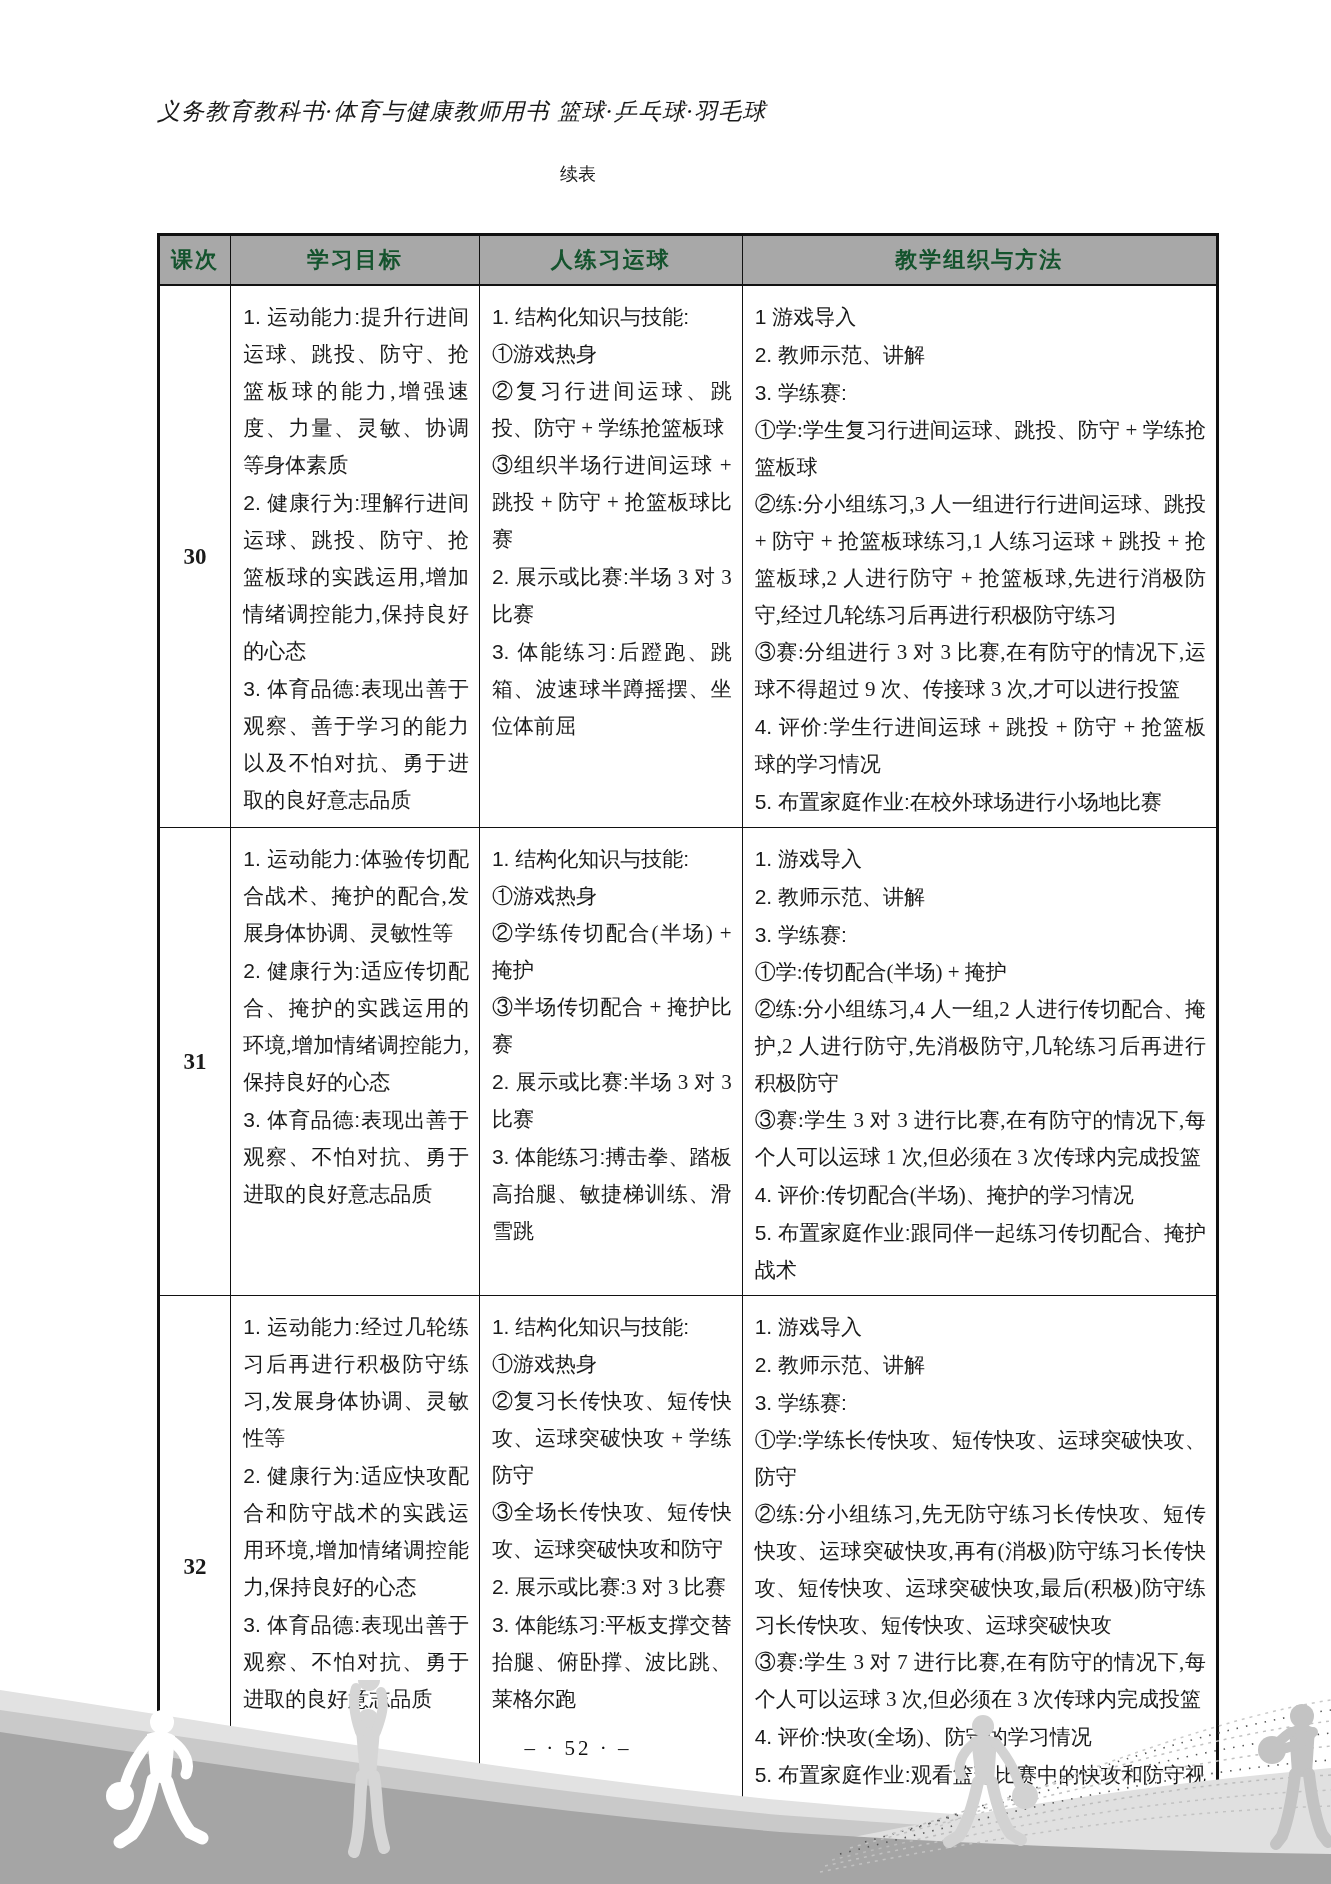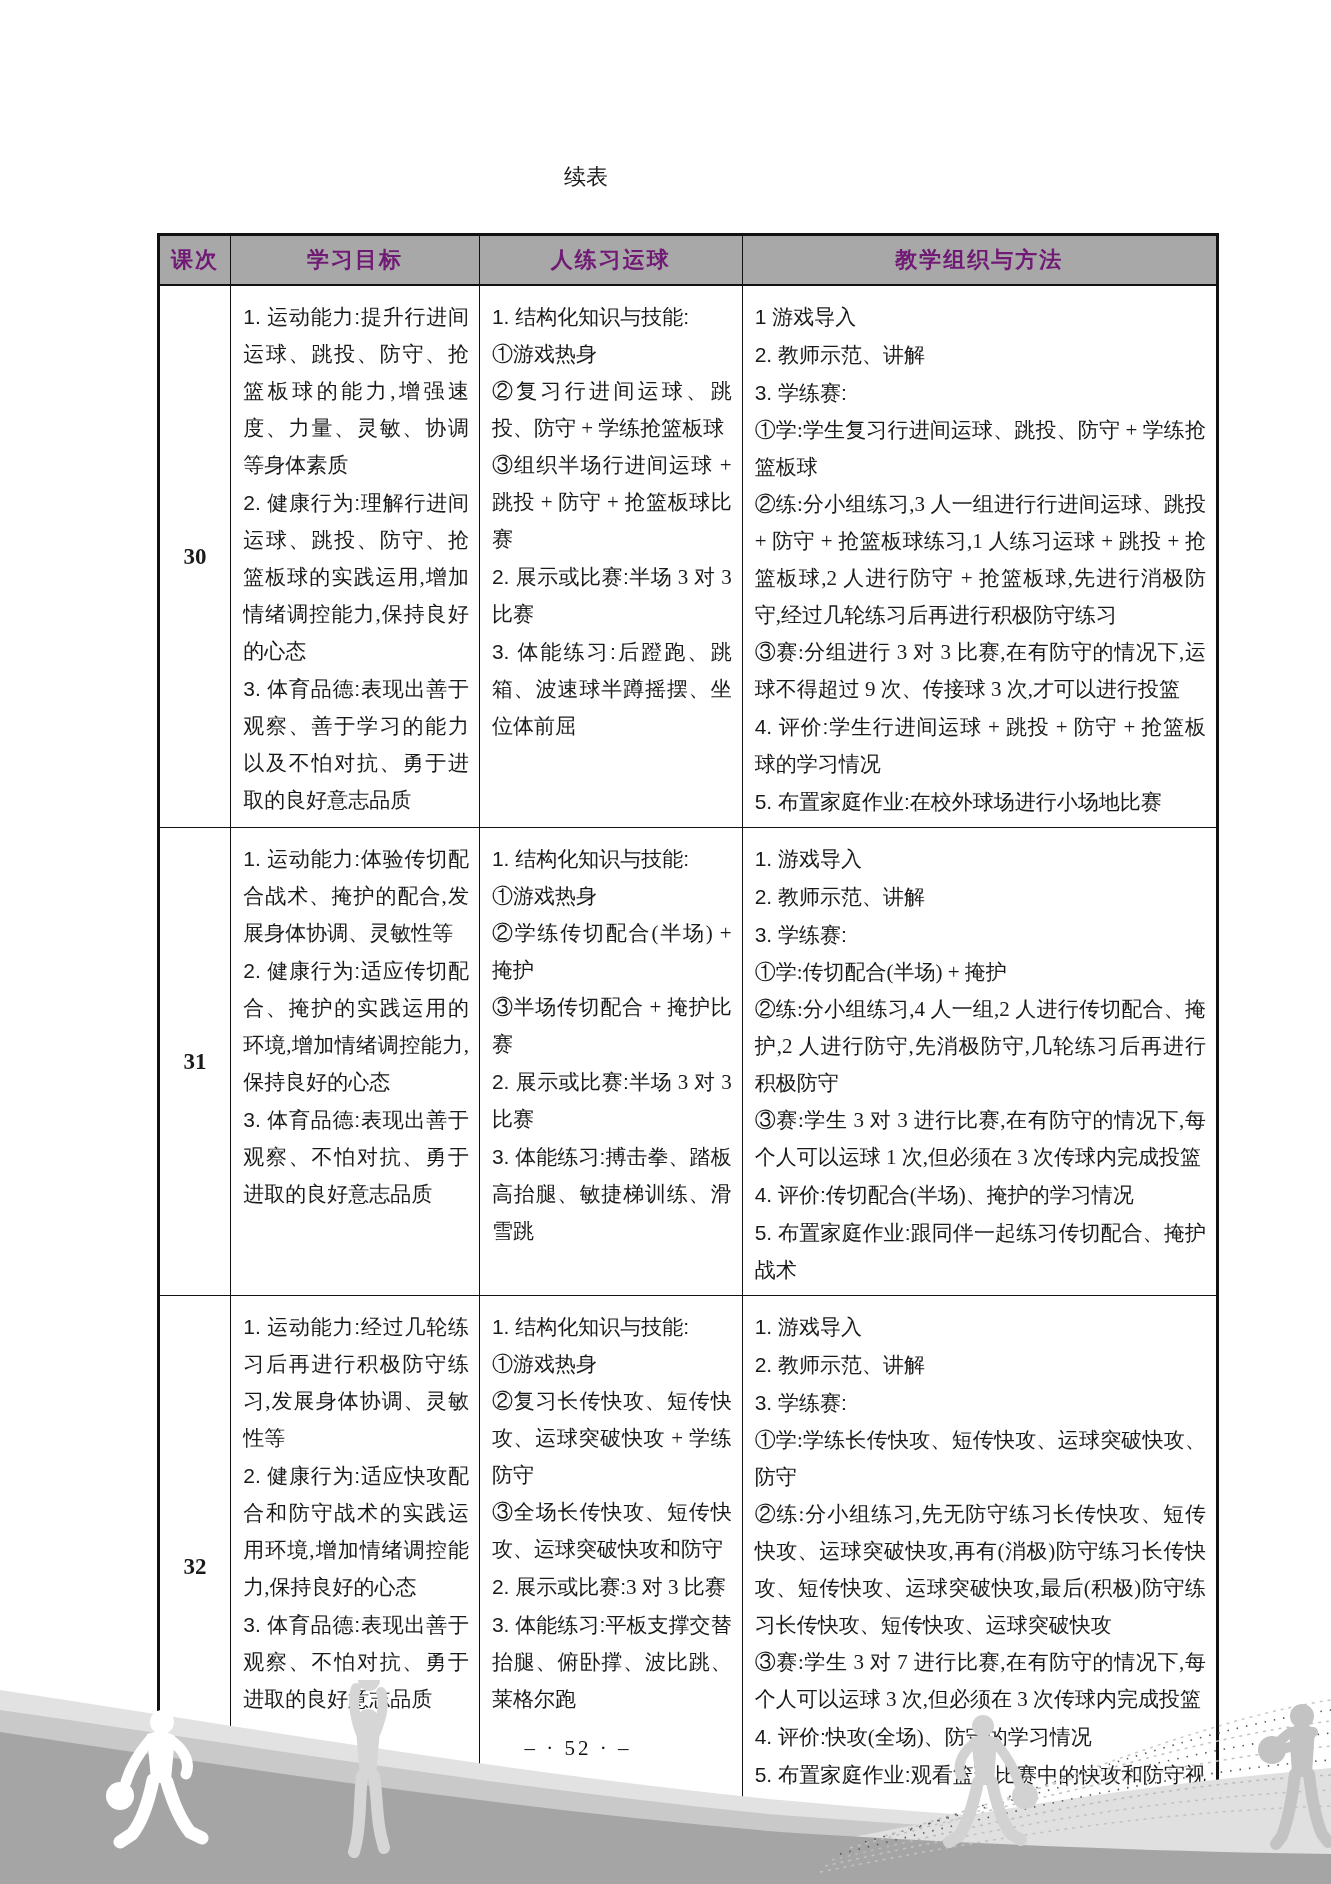--- a/index.html
+++ b/index.html
@@ -10,31 +10,30 @@
   }
   .page{position:relative;width:1331px;height:1884px;overflow:hidden;background:#fff;}
 
   .running-head{
     position:absolute;top:96px;left:157px;
     font-family:"DejaVu Serif",serif;font-style:italic;
     font-size:23px;letter-spacing:1px;white-space:nowrap;
   }
   .continued-label{
     position:absolute;top:162px;left:578px;transform:translateX(-50%);
-    font-size:22px;
-    margin-left:8px;
+    font-size:18px;
   }
 
   table.lesson-table{
     position:absolute;top:233px;left:157px;width:1062px;
     border-collapse:collapse;table-layout:fixed;
     border:3px solid #111;
   }
   .lesson-table th{
-    background:#a8a8a8;color:#701a75;
+    background:#a8a8a8;color:#14532d;
     font-family:"Liberation Sans","DejaVu Sans",sans-serif;
     font-weight:bold;font-size:22px;height:46px;
     border:1px solid #111;border-bottom:2px solid #111;
     text-align:center;vertical-align:middle;letter-spacing:2px;
   }
   .lesson-table td{
     border:1px solid #111;vertical-align:top;
     padding:12px 10px 6px 12px;
     font-size:21px;line-height:37px;text-align:justify;
   }
@@ -57,20 +56,21 @@
   .page-number{
     position:absolute;top:56px;left:578px;transform:translateX(-50%);
     font-size:21px;letter-spacing:3px;color:#111;white-space:nowrap;text-align:right;
   }
 </style>
 </head>
 <body>
 
 <div class="page">
 
+  <div class="running-head">义务教育教科书·体育与健康教师用书 篮球·乒乓球·羽毛球</div>
 
   <div class="continued-label">续表</div>
 
   <table class="lesson-table">
     <colgroup>
       <col style="width:72px">
       <col style="width:248px">
       <col style="width:262px">
       <col style="width:474px">
     </colgroup>

